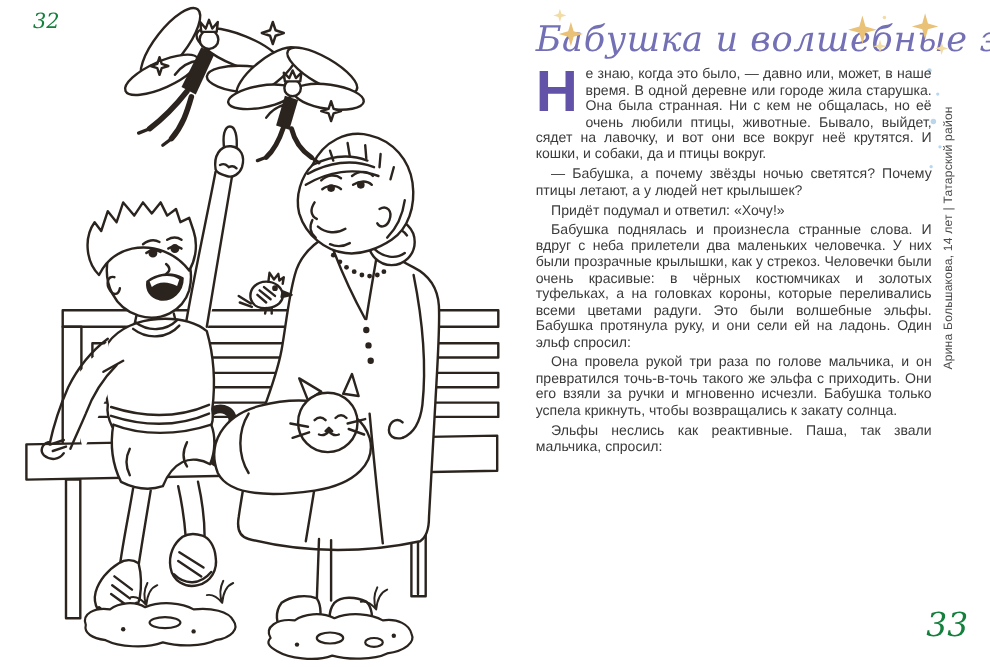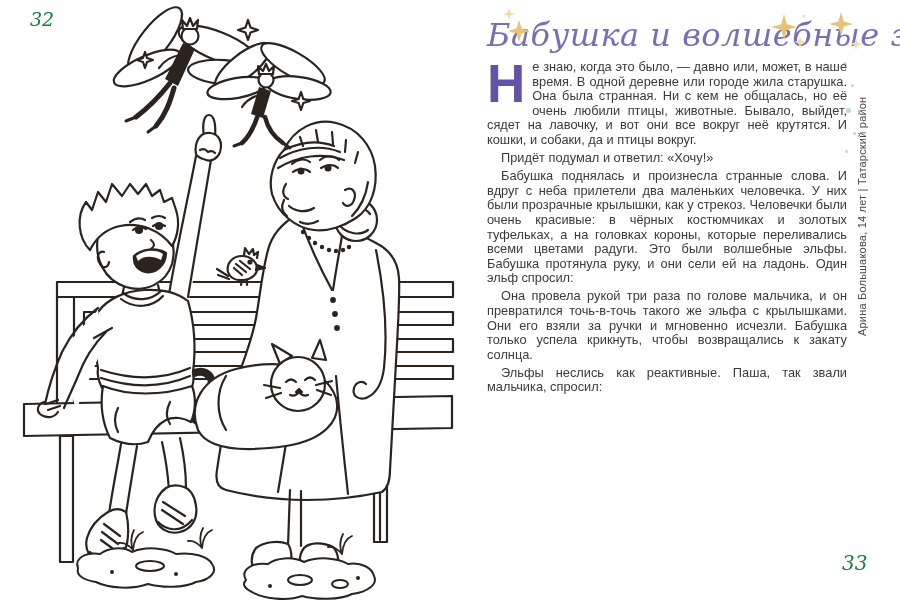--- a/index.html
+++ b/index.html
@@ -5,21 +5,21 @@
   html,body{margin:0;padding:0;}
   body{
     width:900px;height:606px;position:relative;overflow:hidden;
     background:#ffffff;font-family:"Liberation Sans",sans-serif;
   }
   .page-num{
     position:absolute;font-family:"DejaVu Serif",serif;font-style:italic;
     color:#15803d;
   }
   #pn-left{left:30px;top:8px;font-size:19px;}
-  #pn-right{left:842px;top:551px;font-size:20px;}
+  #pn-right{left:842px;top:551px;font-size:30px;}
 
   
   #illus{position:absolute;left:0;top:0;}
 
   
   #title-row{
     position:absolute;left:487px;top:10px;width:360px;height:52px;
     text-align:center;
   }
   #story-title{
@@ -281,22 +281,23 @@
 </svg>
 
 <span class="bluedot" style="left:843px;top:62px;width:4px;height:4px"></span>
 <span class="bluedot" style="left:851px;top:84px;width:3px;height:3px"></span>
 <span class="bluedot" style="left:846px;top:108px;width:5px;height:5px"></span>
 <span class="bluedot" style="left:853px;top:132px;width:3px;height:3px"></span>
 <span class="bluedot" style="left:845px;top:150px;width:3px;height:3px"></span>
 
 <div id="text-col">
   <p class="first"><span class="dropcap">Н</span><span>е знаю, когда это было, — давно или, может, в наше время. В одной деревне или городе жила старушка. Она была странная. Ни с кем не общалась, но её очень любили птицы, животные. Бывало, выйдет, сядет на лавочку, и вот они все вокруг неё крутятся. И кошки, и собаки, да и птицы вокруг.</span></p>
+  <p>— Бабушка, а почему звёзды ночью светятся? Почему птицы летают, а у людей нет крылышек?</p>
   <p>Придёт подумал и ответил: «Хочу!»</p>
   <p>Бабушка поднялась и произнесла странные слова. И вдруг с неба прилетели два маленьких человечка. У них были прозрачные крылышки, как у стрекоз. Человечки были очень красивые: в чёрных костюмчиках и золотых туфельках, а на головках короны, которые переливались всеми цветами радуги. Это были волшебные эльфы. Бабушка протянула руку, и они сели ей на ладонь. Один эльф спросил:</p>
-  <p>Она провела рукой три раза по голове мальчика, и он превратился точь-в-точь такого же эльфа с крылышками. Они его взяли за ручки и мгновенно исчезли. Бабушка только успела крикнуть, чтобы возвращались к закату солнца.</p>
+  <p>Она провела рукой три раза по голове мальчика, и он превратился точь-в-точь такого же эльфа с приходить. Они его взяли за ручки и мгновенно исчезли. Бабушка только успела крикнуть, чтобы возвращались к закату солнца.</p>
   <p>Эльфы неслись как реактивные. Паша, так звали мальчика, спросил:</p>
 
 </div>
 
 <div id="attribution">Арина Большакова, 14 лет | Татарский район</div>
 
 <div class="page-num" id="pn-right">33</div>
 
 </body></html>

